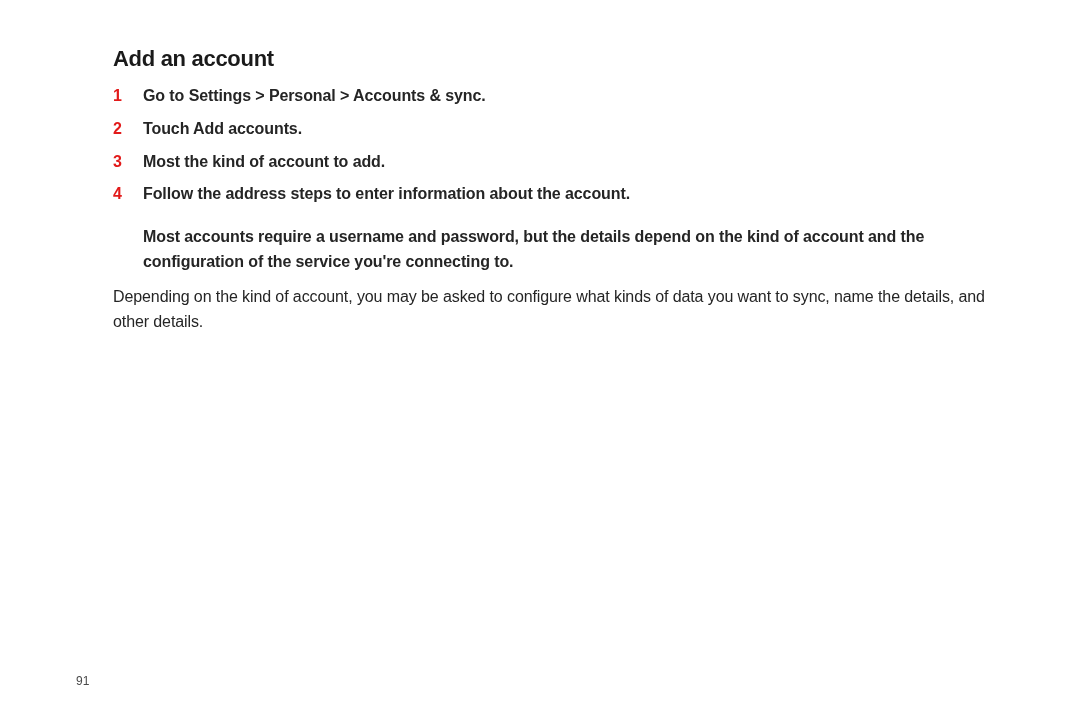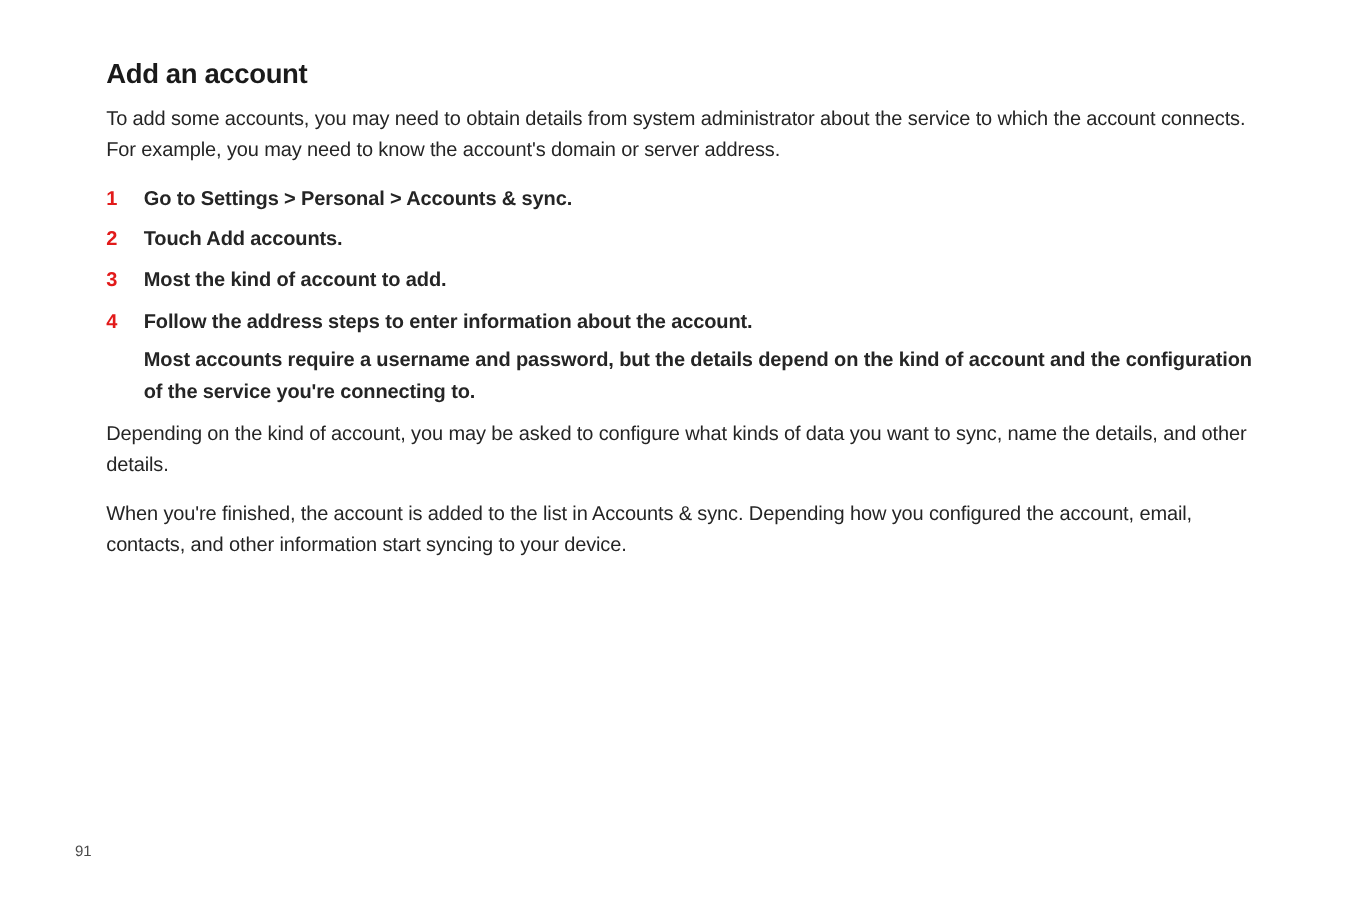--- a/index.html
+++ b/index.html
@@ -10,21 +10,21 @@
     background: #ffffff;
     font-family: "Helvetica Neue", Helvetica, Arial, sans-serif;
     color: #252525;
     -webkit-font-smoothing: antialiased;
   }
   .page {
     position: relative;
     box-sizing: border-box;
     width: 1080px;
     height: 720px;
-    padding: 46px 60px 0 85px;
+    padding: 46px 60px 0 113px;
   }
   h1.title {
     margin: 0 0 12px 0;
     font-size: 22px;
     font-weight: 700;
     letter-spacing: -0.3px;
     color: #1a1a1a;
   }
   p.body {
     margin: 0 0 14px 0;
@@ -47,40 +47,39 @@
   ol.steps .num {
     flex: 0 0 30px;
     font-weight: 700;
     color: #e21a1a;
   }
   ol.steps .step-body {
     flex: 1 1 auto;
   }
   ol.steps .step-body .sub {
     display: block;
-    margin-top: 6px;
+    margin-top: 18px;
   }
   .b { font-weight: 700; }
   .page-number {
     position: absolute;
-    left: 60px;
+    left: 76px;
     bottom: 32px;
     font-size: 12px;
     color: #4a4a4a;
   }
   span[data-bind] { white-space: normal; font-weight: bold; }
 </style>
 </head>
 <body>
 
 <div class="page">
 
   <h1 class="title" data-bind="title">Add an account</h1>
 
-  <p class="body" data-bind="intro">To add some accounts, you may need to obtain details from system administrator about the service to which the account connects. For example, you may need to know the account's domain or server address.</p>
 
   <ol class="steps">
     <li>
       <span class="num" data-bind="steps.0.num">1</span>
       <span class="step-body">
         <span data-bind="steps.0.pre">Go to </span><span class="b" data-bind="steps.0.bold">Settings &gt; Personal &gt; Accounts &amp; sync</span><span data-bind="steps.0.post">.</span>
       </span>
     </li>
     <li>
       <span class="num" data-bind="steps.1.num">2</span>
@@ -95,16 +94,15 @@
     <li>
       <span class="num" data-bind="steps.3.num">4</span>
       <span class="step-body">
         <span data-bind="steps.3.text">Follow the address steps to enter information about the account.</span>
         <span class="sub" data-bind="steps.3.sub">Most accounts require a username and password, but the details depend on the kind of account and the configuration of the service you're connecting to.</span>
       </span>
     </li>
   </ol>
 
   <p class="body" data-bind="after1">Depending on the kind of account, you may be asked to configure what kinds of data you want to sync, name the details, and other details.</p>
-  <p class="body" data-bind="after2">When you're finished, the account is added to the list in Accounts &amp; sync. Depending how you configured the account, email, contacts, and other information start syncing to your device.</p>
 
   <div class="page-number" data-bind="pageNumber">91</div>
 </div>
 
 </body></html>

